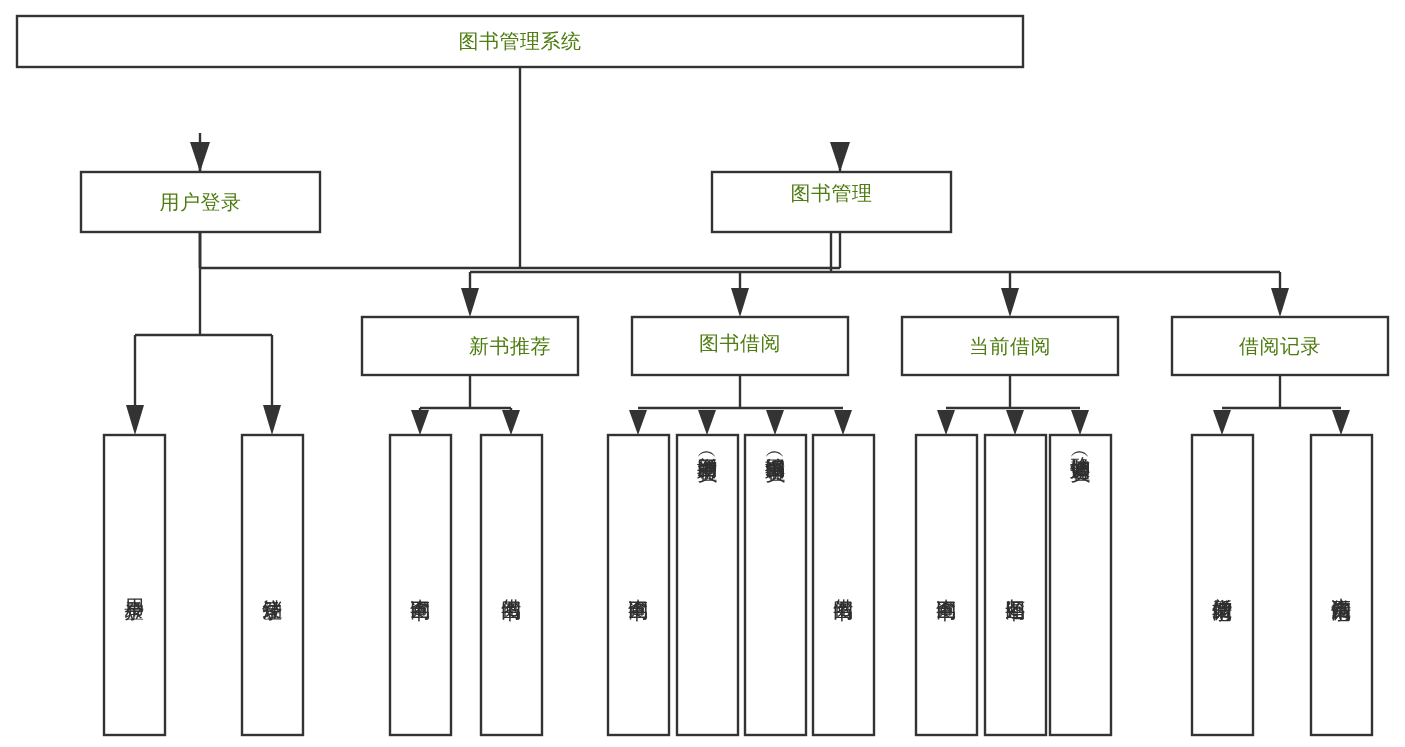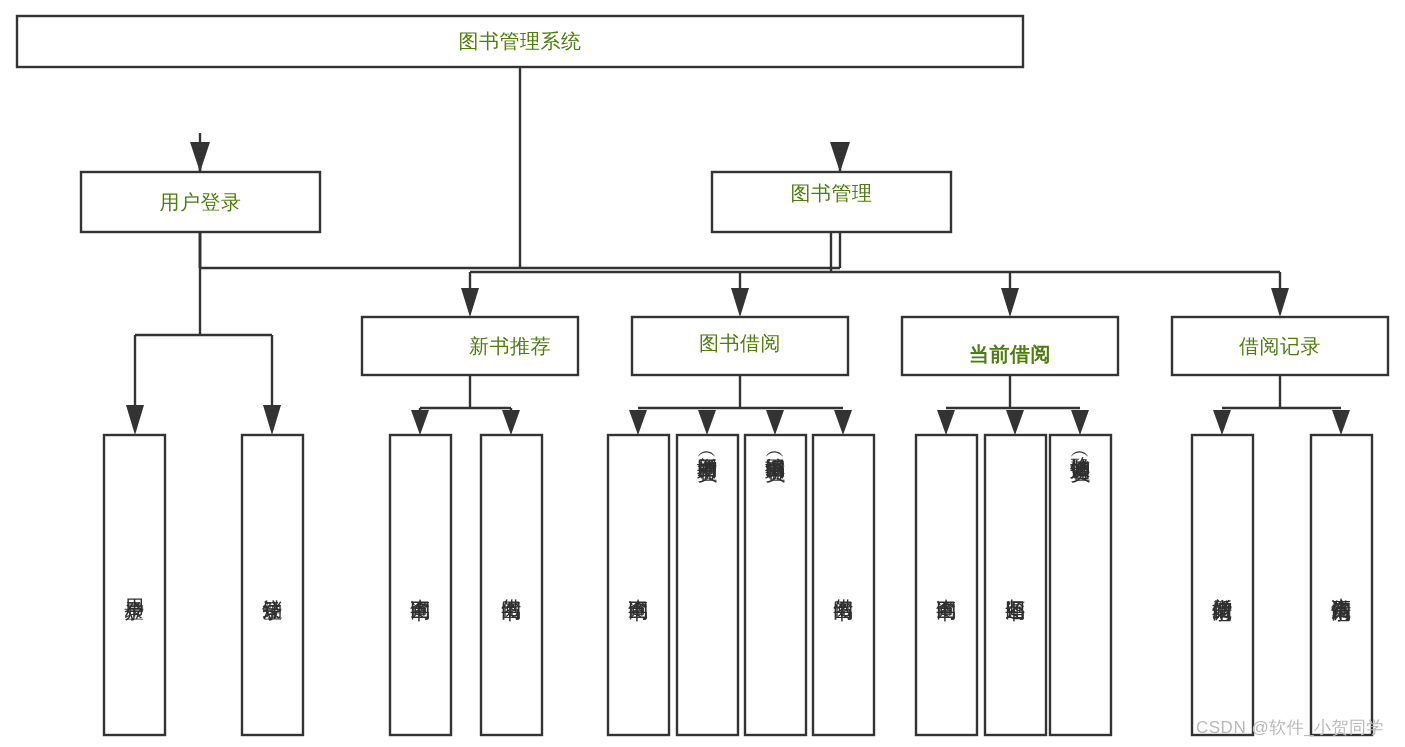--- a/index.html
+++ b/index.html
@@ -171,32 +171,31 @@
     <rect class="node-box" x="1311" y="435" width="61" height="300"></rect>
   </svg>
 
   <div class="node-label-h" style="left:17px; top:16px; width:1006px; height:51px;">图书管理系统</div>
 
   <div class="node-label-h" style="left:81px; top:172px; width:239px; height:60px;">用户登录</div>
   <div class="node-label-h" style="left:712px; top:172px; width:239px; height:42px;">图书管理</div>
 
   <div class="node-label-h" style="left:362px; top:317px; width:216px; height:58px;margin-left:40px;">新书推荐</div>
   <div class="node-label-h" style="left:632px; top:317px; width:216px; height:52px;">图书借阅</div>
-  <div class="node-label-h" style="left:902px; top:325px; width:216px; height:58px;font-weight:bold;">当前借阅</div>
+  <div class="node-label-h" style="left:902px; top:317px; width:216px; height:58px;">当前借阅</div>
   <div class="node-label-h" style="left:1172px; top:317px; width:216px; height:58px;">借阅记录</div>
 
   <div class="node-label-v" style="left:104px; top:441px; width:61px; height:288px;">用户登录</div>
   <div class="node-label-v" style="left:242px; top:441px; width:61px; height:288px;">注销登录</div>
   <div class="node-label-v" style="left:390px; top:441px; width:61px; height:288px;">查询图书</div>
   <div class="node-label-v" style="left:481px; top:441px; width:61px; height:288px;">借阅图书</div>
   <div class="node-label-v" style="left:608px; top:441px; width:61px; height:288px;">查询图书</div>
   <div class="node-label-v align-start" style="left:677px; top:441px; width:61px; height:288px;">新增图书（管理员）</div>
   <div class="node-label-v align-start" style="left:745px; top:441px; width:61px; height:288px;">编辑图书（管理员）</div>
   <div class="node-label-v" style="left:813px; top:441px; width:61px; height:288px;">借阅图书</div>
   <div class="node-label-v" style="left:916px; top:441px; width:61px; height:288px;">查询图书</div>
   <div class="node-label-v" style="left:985px; top:441px; width:61px; height:288px;">归还图书</div>
   <div class="node-label-v align-start" style="left:1050px; top:441px; width:61px; height:288px;">确认归还（管理员）</div>
   <div class="node-label-v" style="left:1192px; top:441px; width:61px; height:288px;">新增借阅记录</div>
   <div class="node-label-v" style="left:1311px; top:441px; width:61px; height:288px;">查询借阅记录</div>
 
-  <div class="watermark" style="left:1196px; top:716px;">CSDN @软件_小贺同学</div>
 
 </div>
 
 </body></html>

